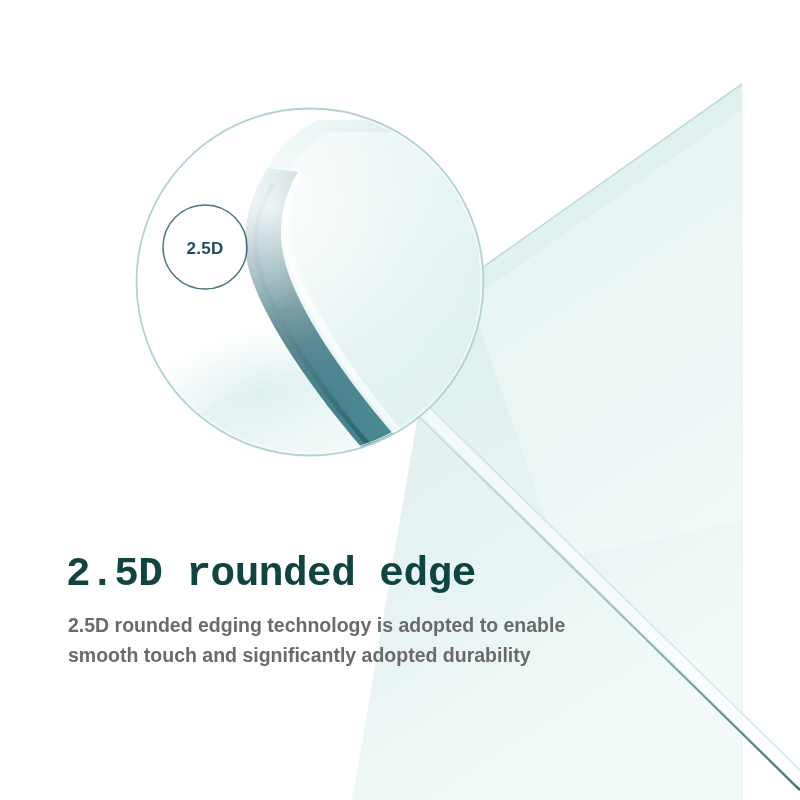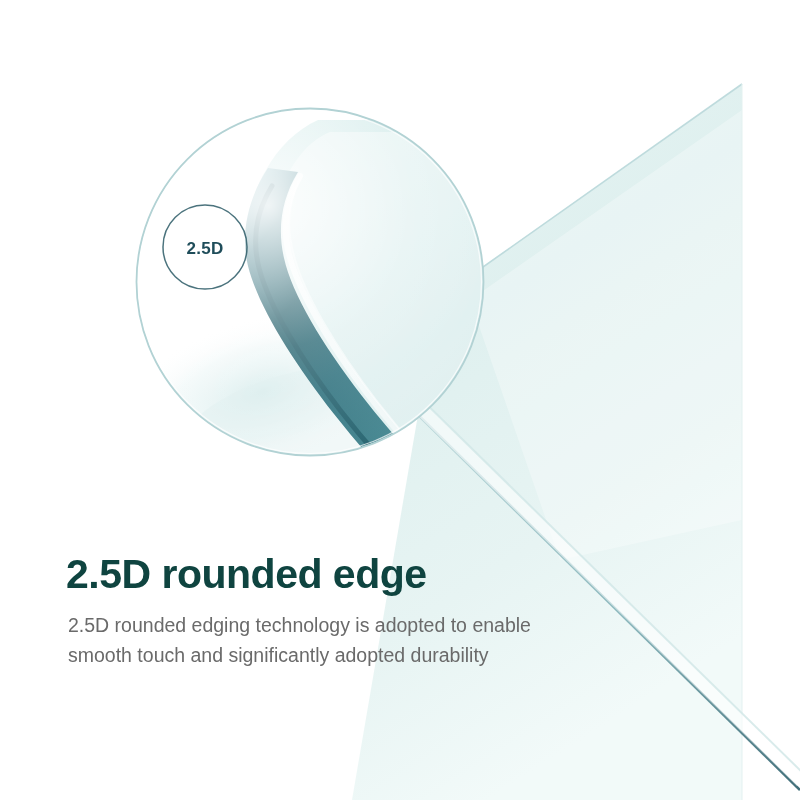--- a/index.html
+++ b/index.html
@@ -26,33 +26,33 @@
     height: 800px;
   }
   .text-block {
     position: absolute;
     left: 66px;
     top: 552px;
     width: 620px;
   }
   .headline {
     margin: 0;
-    font-family: Liberation Sans, sans-serif;
+    font-family: Liberation Mono, monospace;
     font-size: 41px;
     font-weight: bold;
     letter-spacing: -0.5px;
     line-height: 1.08;
     color: #0f4440;
     white-space: nowrap;
   }
   .subcopy {
     margin: 14px 0 0 2px;
     font-family: "Liberation Sans", sans-serif;
     font-size: 19.5px;
-    font-weight: normal;
+    font-weight: bold;
     line-height: 1.55;
     color: #6a6a6a;
     max-width: 540px;
   }
   .subcopy .line {
     display: block;
   }
 </style>
 </head>
 <body>

